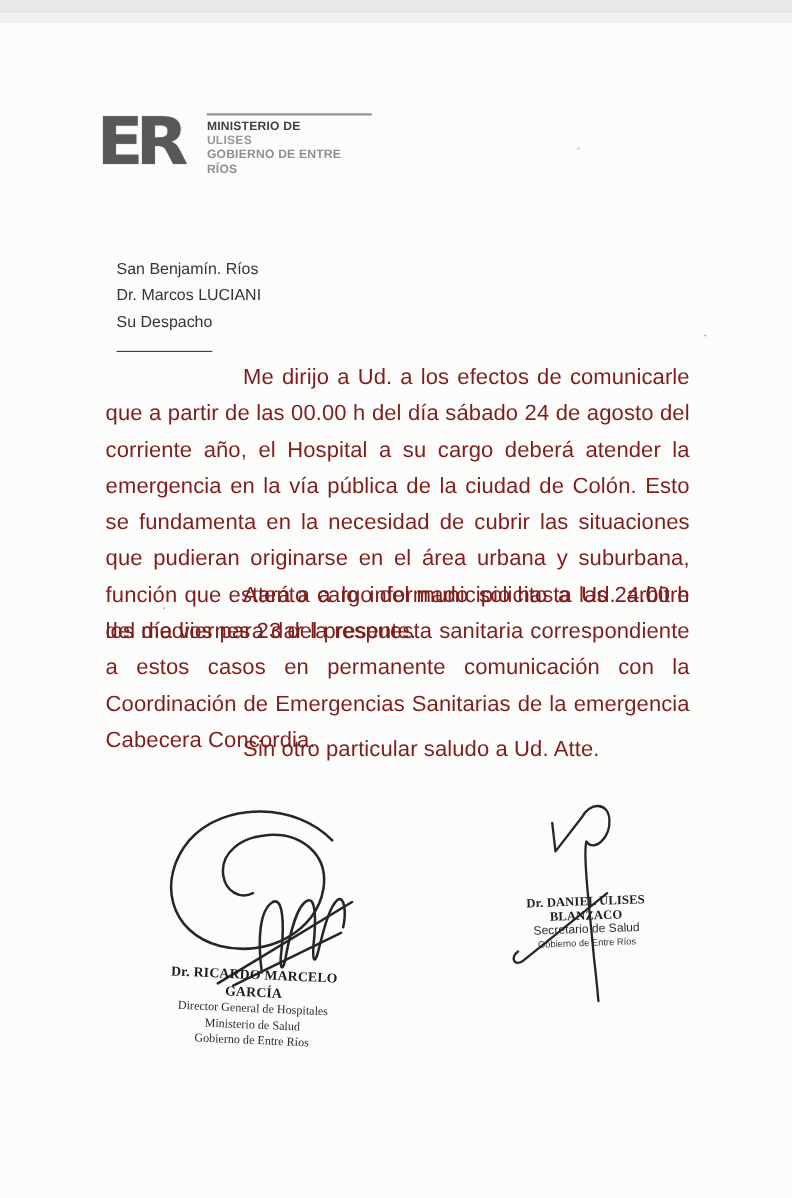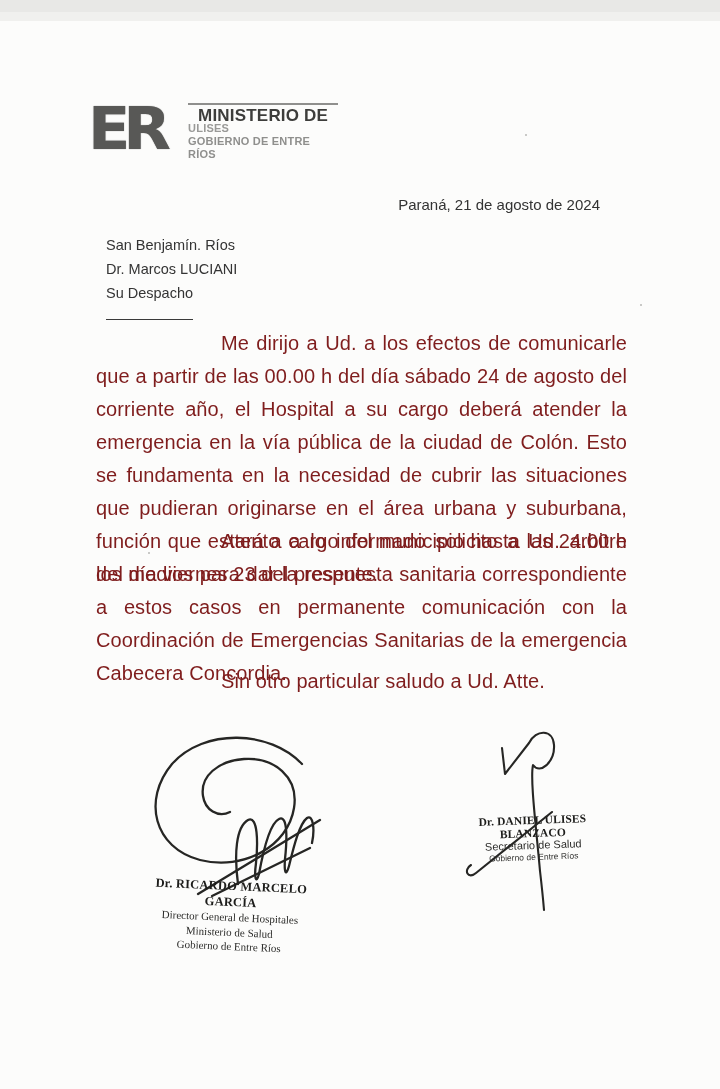--- a/index.html
+++ b/index.html
@@ -16,21 +16,21 @@
   
   .letterhead{position:absolute;left:88px;top:90px;display:flex;}
   .logo-er{
     font-family:"DejaVu Sans",sans-serif;font-weight:700;
     font-size:62px;line-height:53px;letter-spacing:-7px;
     color:#585856;transform:scaleY(.96);
     text-shadow:0 0 1px #6a6a68;
   }
   .lh-text{margin-left:24px;width:150px;padding-top:1px;}
   .lh-rule{border-top:2px solid #8f8f8d;margin-bottom:4px;}
-  .lh-ministry{font-weight:700;font-size:17px;line-height:13px;color:#3d3d3b;letter-spacing:.2px;text-align:center;}
+  .lh-ministry{font-weight:700;font-size:11px;line-height:13px;color:#3d3d3b;letter-spacing:.2px;}
   .lh-salud{font-weight:700;font-size:11px;line-height:13px;color:#999997;letter-spacing:.2px;}
   .lh-gov{font-weight:700;font-size:11px;line-height:13px;color:#8f8f8d;letter-spacing:.2px;}
 
   
   .date{position:absolute;left:98px;top:184px;width:502px;text-align:right;
         font-size:15px;color:#333;}
   .recipient{position:absolute;left:106px;top:221px;font-size:14.5px;line-height:24px;color:#343434;}
   .recipient .ul{display:inline-block;border-bottom:1.5px solid #3a3a3a;padding-bottom:14px;}
 
   
@@ -74,21 +74,20 @@
   <div class="letterhead">
     <div class="logo-er">ER</div>
     <div class="lh-text">
       <div class="lh-rule"></div>
       <div class="lh-ministry">MINISTERIO DE</div>
       <div class="lh-salud">ULISES</div>
       <div class="lh-gov">GOBIERNO DE ENTRE RÍOS</div>
     </div>
   </div>
 
-  <div class="date">Paraná, 21 de agosto de 2024</div>
 
   <div class="recipient">
     <div>San Benjamín. Ríos</div>
     <div>Dr. Marcos LUCIANI</div>
     <div><span class="ul">Su Despacho</span></div>
   </div>
 
   <div class="para p1">Me dirijo a Ud. a los efectos de comunicarle que a partir de las 00.00 h del día sábado 24 de agosto del corriente año, el Hospital a su cargo deberá atender la emergencia en la vía pública de la ciudad de Colón. Esto se fundamenta en la necesidad de cubrir las situaciones que pudieran originarse en el área urbana y suburbana, función que estará a cargo del municipio hasta las 24.00 h del día viernes 23 del presente.</div>
   <div class="para p2">Atento a lo informado solicito a Ud. arbitre los medios para dar la respuesta sanitaria correspondiente a estos casos en permanente comunicación con la Coordinación de Emergencias Sanitarias de la emergencia Cabecera Concordia.</div>
   <div class="para closing">Sin otro particular saludo a Ud. Atte.</div>

